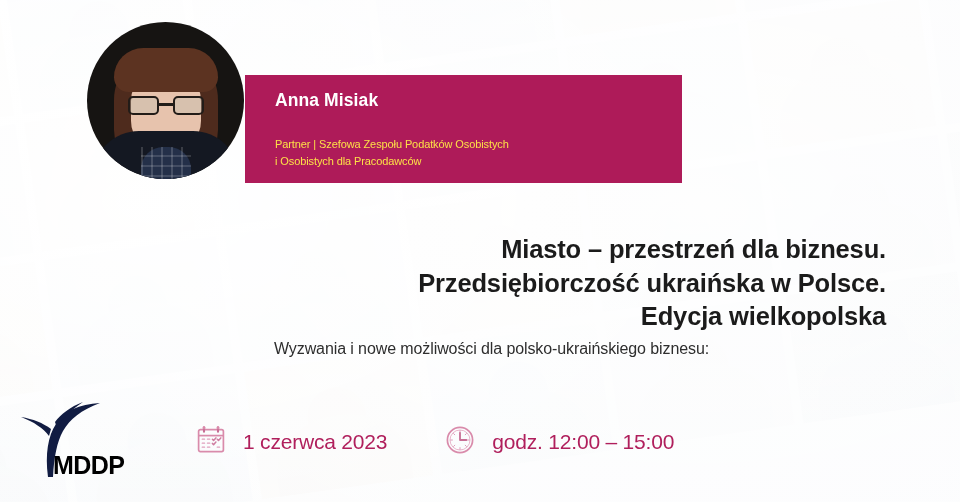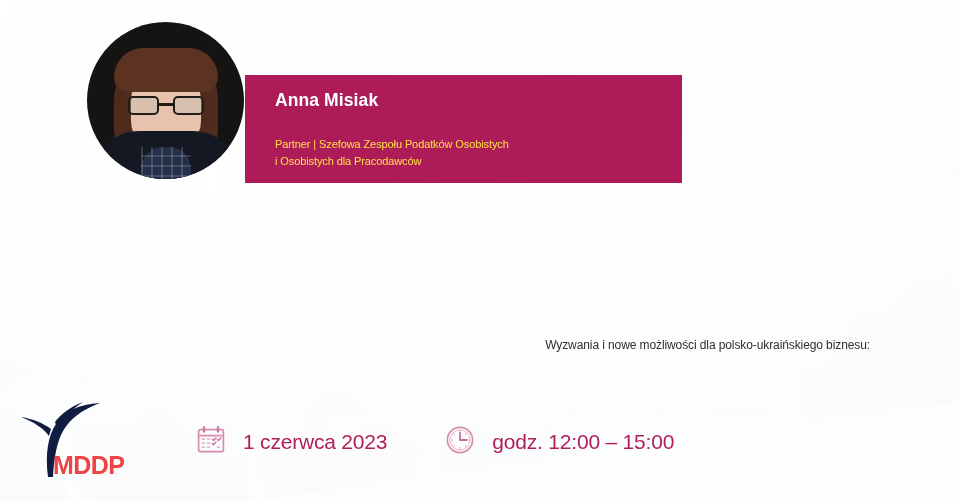--- a/index.html
+++ b/index.html
@@ -235,26 +235,25 @@
     color: #1b1b1b;
     font-size: 25.5px;
     font-weight: bold;
     line-height: 1.32;
     letter-spacing: -0.15px;
   }
   .headline .line { display: block; }
 
   .subhead {
     position: absolute;
-    right: 90px;
+    right: 66px;
     top: 335px;
     width: 620px;
-    text-align: right;
     color: #2e2e2e;
-    font-size: 12px;
+    font-size: 16px;
     line-height: 1.78;
     letter-spacing: -0.1px;
   }
   .subhead .line { display: block; }
 
   
   .meta-row {
     position: absolute;
     left: 196px;
     top: 425px;
@@ -285,21 +284,21 @@
   }
   .logo-mark {
     position: absolute;
     left: 0;
     top: 0;
   }
   .logo-text {
     position: absolute;
     left: 35px;
     top: 53px;
-    color: #ef4444;
+    color: #000000;
     font-size: 25px;
     font-weight: bold;
     letter-spacing: -0.6px;
   }
 </style>
 </head>
 <body>
 
 <div id="poster">
 
@@ -359,20 +358,25 @@
     <div class="p-glasses">
       <div class="p-lens left"></div>
       <div class="p-lens right"></div>
       <div class="p-bridge"></div>
     </div>
     <div class="p-mouth"></div>
     <div class="p-shoulders"></div>
     <div class="p-collar"></div>
   </div>
 
+  <h1 class="headline">
+    <span class="line">Miasto – przestrzeń dla biznesu.</span>
+    <span class="line">Przedsiębiorczość ukraińska w Polsce.</span>
+    <span class="line">Edycja wielkopolska</span>
+  </h1>
 
   <div class="subhead">
     <span class="line">Wyzwania i nowe możliwości dla polsko-ukraińskiego biznesu:</span>
   </div>
 
   <div class="meta-row">
 
     <div class="meta-item">
       <span class="meta-icon">
         <svg width="30" height="30" viewBox="0 0 30 30" fill="none">

